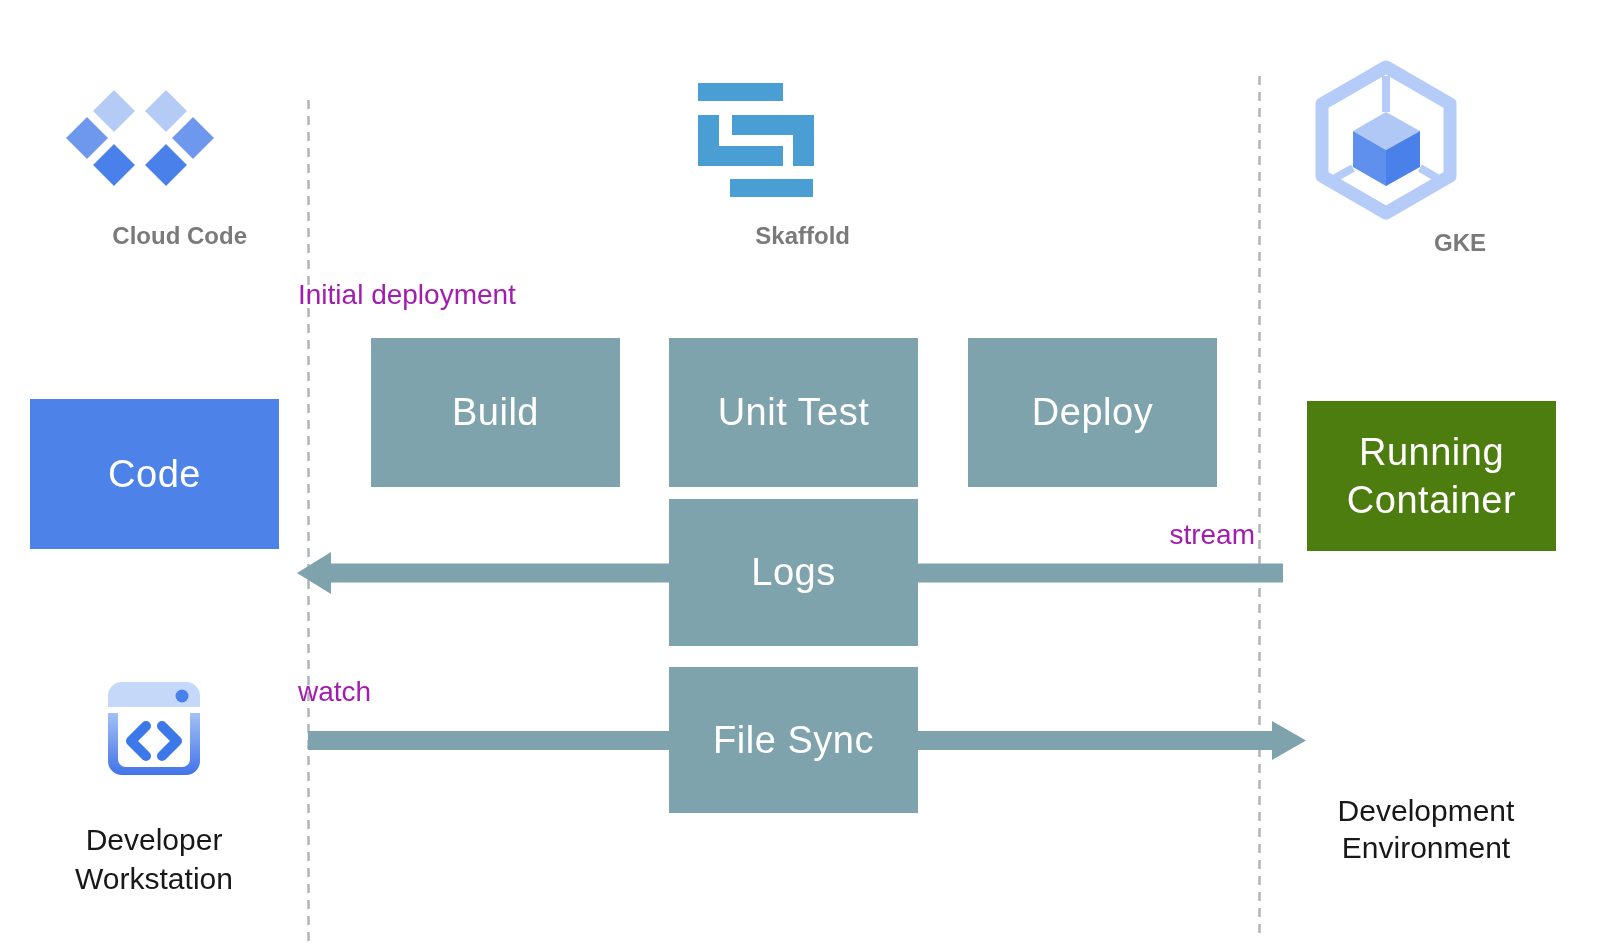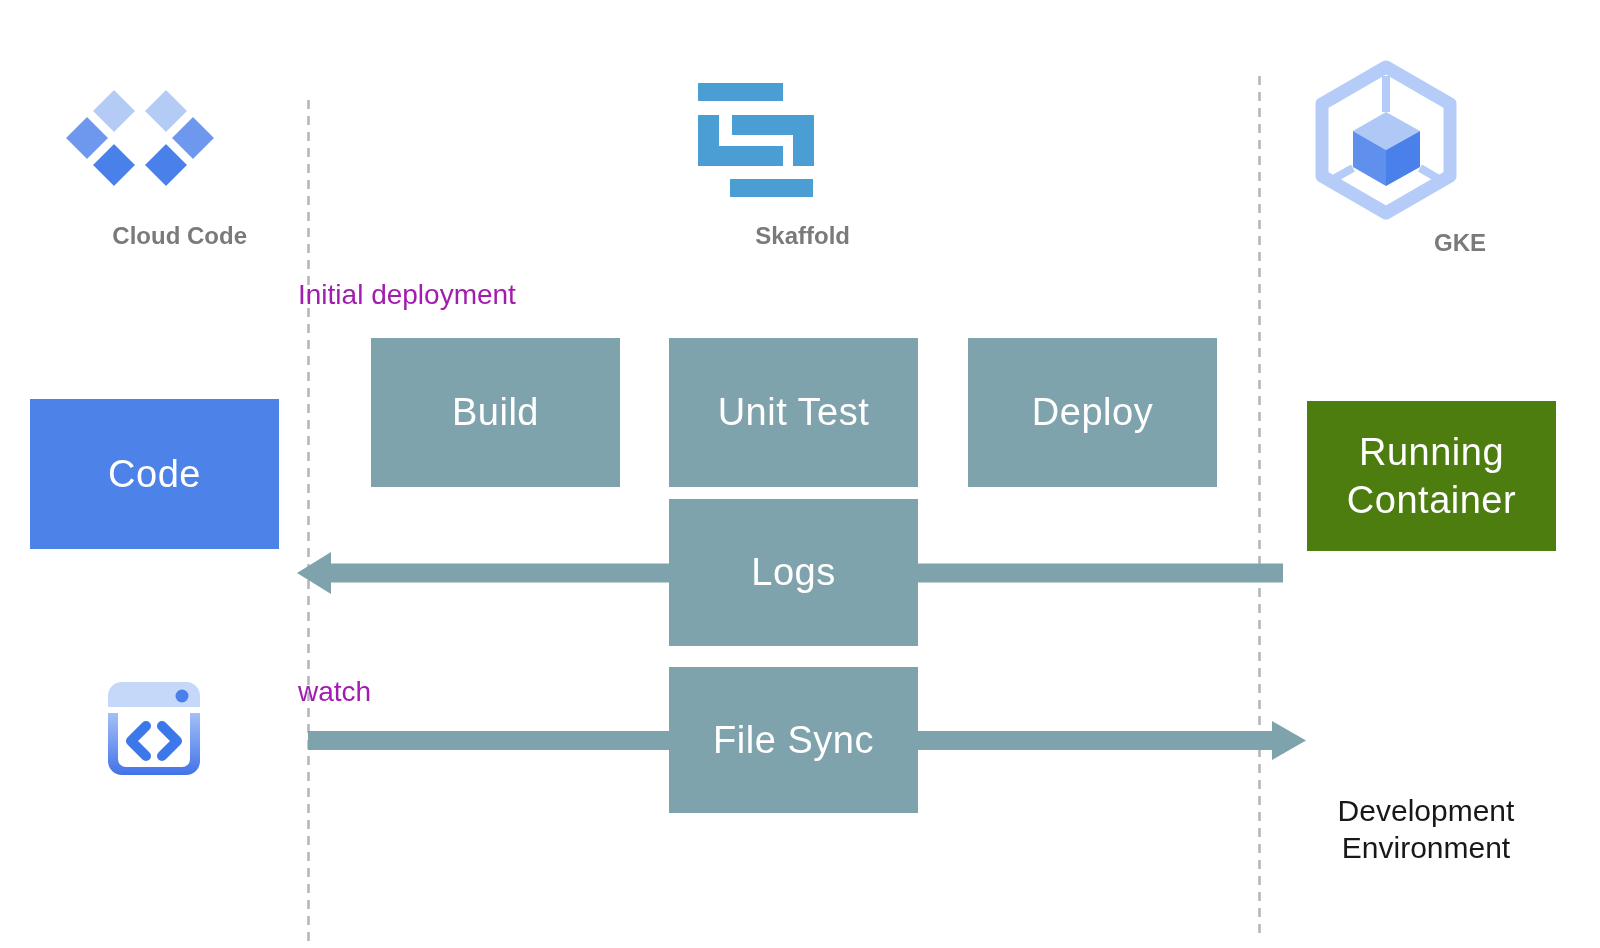--- a/index.html
+++ b/index.html
@@ -93,25 +93,27 @@
         <polyline points="162,726 177,741 162,756" stroke="#3D78EA"></polyline>
       </g>
     </g>
   </svg>
 
   <div class="caption caption-cloud-code">Cloud Code</div>
   <div class="caption caption-skaffold">Skaffold</div>
   <div class="caption caption-gke">GKE</div>
 
   <div class="note note-initial">Initial deployment</div>
+  <div class="note note-stream">stream</div>
   <div class="note note-watch">watch</div>
 
   <div class="box box-code" style="background-color: rgb(77, 130, 232);">Code</div>
   <div class="box process box-build" style="background-color: rgb(127, 163, 172);">Build</div>
   <div class="box process box-unit-test" style="background-color: rgb(127, 163, 172);">Unit Test</div>
   <div class="box process box-deploy" style="background-color: rgb(127, 163, 172);">Deploy</div>
   <div class="box box-logs" style="background-color: rgb(127, 163, 172);">Logs</div>
   <div class="box box-file-sync" style="background-color: rgb(127, 163, 172);">File Sync</div>
   <div class="box box-running-container" style="background-color: #4d7c0f;">Running Container</div>
 
+  <div class="zone-label zone-dev-workstation">Developer Workstation</div>
   <div class="zone-label zone-dev-environment">Development Environment</div>
 
 </div>
 
 </body></html>

